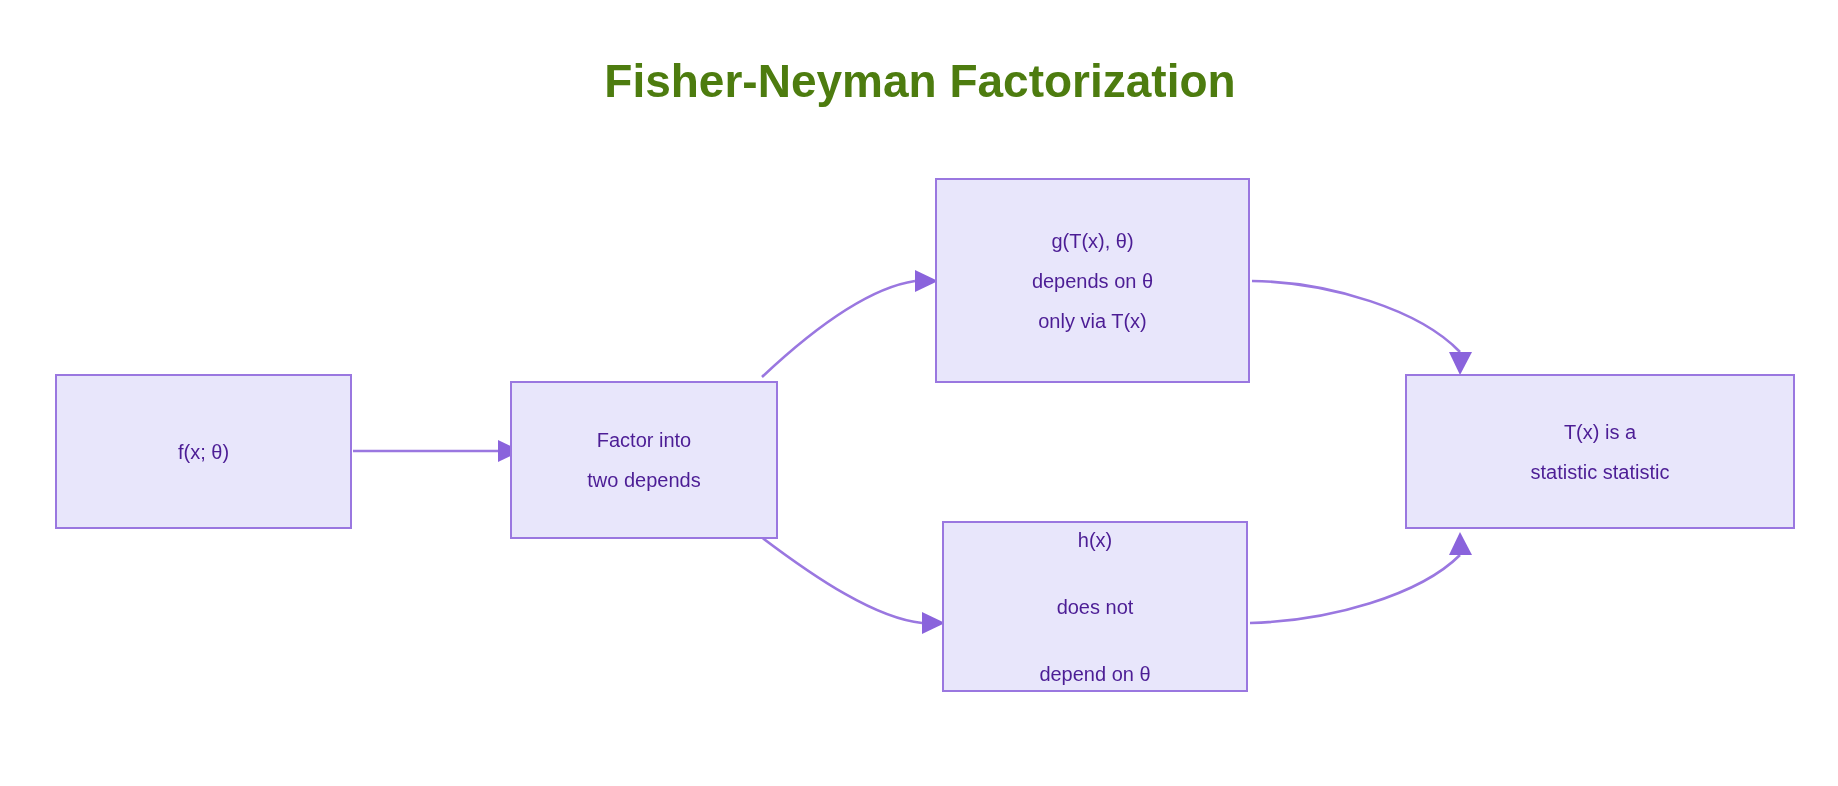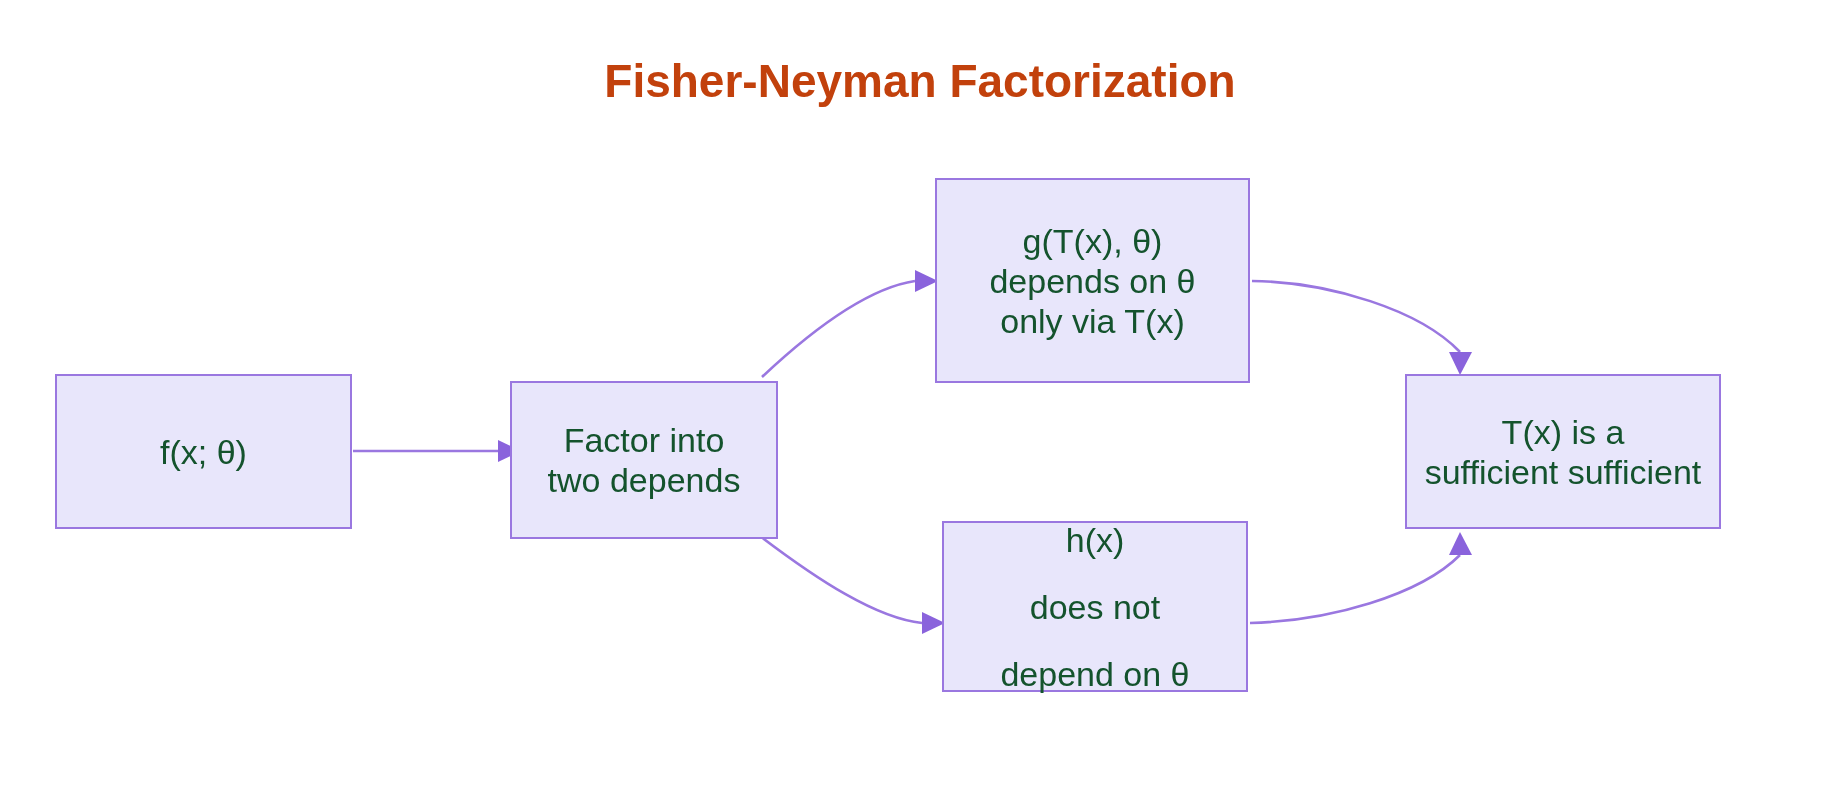--- a/index.html
+++ b/index.html
@@ -22,47 +22,47 @@
   #title-wrap {
     position: absolute;
     left: 555px;
     top: 52px;
     width: 730px;
     text-align: center;
   }
   #title-wrap .ttxt {
     font-size: 46px;
     font-weight: 600;
-    color: #c2410c;
+    color: #4d7c0f;
     line-height: 58px;
     white-space: nowrap;
   }
 
   .node {
     position: absolute;
     box-sizing: border-box;
     background: #E8E6FB;
     border: 2px solid #9A77E0;
     display: flex;
     flex-direction: column;
     align-items: center;
     justify-content: center;
-    color: #14532d;
-    font-size: 34px;
+    color: #4c1d95;
+    font-size: 20px;
     line-height: 40px;
     text-align: center;
     z-index: 2;
   }
   .node .line { display: block; white-space: nowrap; }
 
   #node-joint     { left: 55px;   top: 374px; width: 297px; height: 155px; }
   #node-factor    { left: 510px;  top: 374px; width: 268px; height: 158px; margin-top: 7px; }
   #node-g         { left: 935px;  top: 178px; width: 315px; height: 205px; }
   #node-h         { left: 942px;  top: 521px; width: 306px; height: 171px; gap: 27px; }
-  #node-result    { left: 1405px; top: 374px; width: 316px; height: 155px; }
+  #node-result    { left: 1405px; top: 374px; width: 390px; height: 155px; }
 
   #edges {
     position: absolute;
     left: 0; top: 0;
     width: 1838px;
     height: 786px;
     z-index: 1;
     pointer-events: none;
   }
   .edge-path {
@@ -125,16 +125,16 @@
   </div>
 
   <div class="node" id="node-h">
     <span class="line">h(x)</span>
     <span class="line">does not</span>
     <span class="line">depend on θ</span>
   </div>
 
   <div class="node" id="node-result">
     <span class="line">T(x) is a</span>
-    <span class="line">sufficient sufficient</span>
+    <span class="line">statistic statistic</span>
   </div>
 
 </div>
 
 </body></html>

